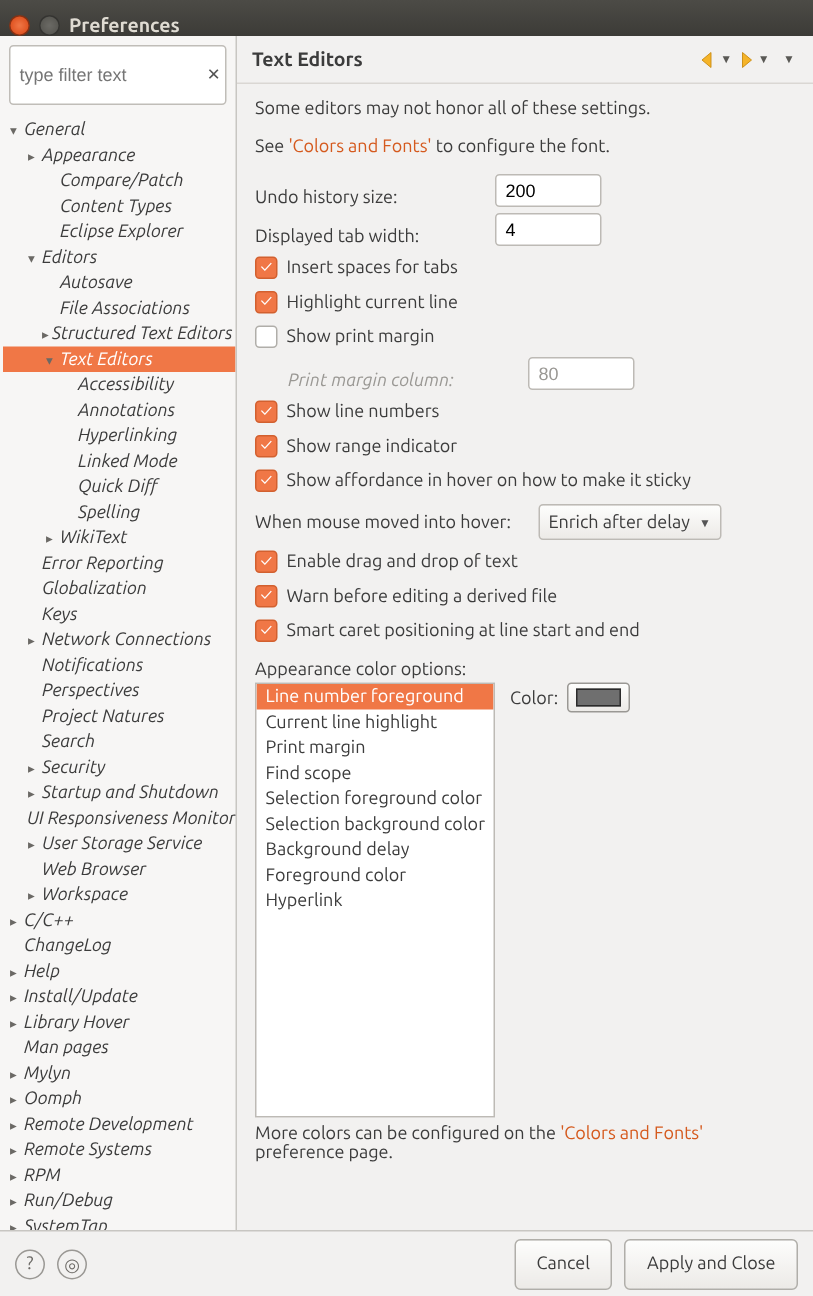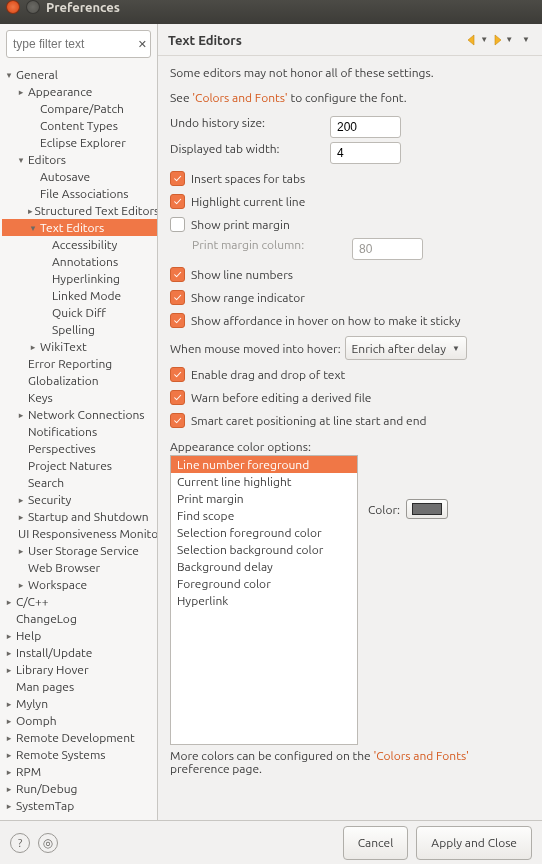--- a/index.html
+++ b/index.html
@@ -14,21 +14,21 @@
     overflow: hidden;
     display: flex;
     flex-direction: column;
   }
   
   .titlebar {
     height: 24px;
     background: linear-gradient(#4c4b46, #3c3b37);
     color: #dfdbd2;
     display: flex;
-    align-items: flex-start;
+    align-items: flex-end;
     padding: 0 6px;
     gap: 6px;
     font-weight: bold;
     font-size: 13px;
   }
   .win-btn {
     width: 14px; height: 14px; border-radius: 50%;
     display: inline-block;
     border: 1px solid rgba(0,0,0,.4);
   }
@@ -47,21 +47,21 @@
     display: flex;
     flex-direction: column;
     min-height: 0;
   }
   .filter-box {
     margin: 6px;
     position: relative;
   }
   .filter-box input {
     width: 100%;
-    height: 28px;
+    height: 40px;
     background: #fff;
     border: 1px solid #c0bdb8;
     border-radius: 3px;
     padding: 2px 22px 2px 6px;
     font-size: 12px;
     color: #7a7a78;
   }
   .filter-clear {
     position: absolute;
     right: 4px; top: 50%;
@@ -84,20 +84,21 @@
   }
   .tree-item .arrow {
     width: 10px;
     display: inline-block;
     text-align: center;
     color:#6b6965;
     font-size: 9px;
   }
   .tree-item .label {
     padding: 0 2px;
+    font-style: italic;
   }
   .tree-item.selected {
     background: #f07746;
   }
   .tree-item.selected .label { color: #fff; }
   .depth0 { padding-left: 2px; }
   .depth1 { padding-left: 14px; }
   .depth2 { padding-left: 26px; }
   .depth3 { padding-left: 38px; }
   
@@ -130,37 +131,37 @@
   }
   .page-body {
     flex: 1;
     overflow: hidden;
     padding: 10px 12px 4px 12px;
   }
   .note-line { margin-bottom: 12px; color:#3c3c3c; }
   .link-accent { color: #d55a1e; }
   .form-row {
     display: flex;
-    align-items: flex-start;
+    align-items: flex-end;
     margin: 4px 0;
     min-height: 22px;
   }
   .form-row .lbl { width: 160px; }
   .form-row input[type=text] {
     width: 71px;
     height: 22px;
     background:#fff;
     border: 1px solid #bdbab5;
     border-radius: 3px;
     padding: 2px 6px;
     text-align: left;
     font-size: 12px;
   }
   .form-row input.disabled { color:#9a9894; }
-  .lbl.disabled { color:#9a9894; }
+  .lbl.disabled { color:#9a9894;font-style:italic; }
   .chk-row {
     display: flex;
     align-items: center;
     margin: 3px 0;
     gap: 6px;
     min-height: 20px;
   }
   .chk {
     width: 15px; height: 15px;
     border: 1px solid #b0aea9;
@@ -171,52 +172,52 @@
     justify-content: center;
     flex-shrink: 0;
   }
   .chk.checked {
     background: #f07746;
     border-color: #d2602f;
     color: #fff;
     font-size: 11px;
   }
   .hover-row {
-    display:flex; align-items:center; gap:4px; margin: 6px 0 4px 0;
+    display:flex; align-items:center; gap:18px; margin: 6px 0 4px 0;
   }
   .combo {
     height: 24px;
     border: 1px solid #bdbab5;
     border-radius: 3px;
     background: linear-gradient(#fdfdfc,#eceae7);
     display: inline-flex;
     align-items: center;
     padding: 0 6px;
     gap: 6px;
   }
   .combo .tri { font-size:8px; color:#555; }
   .section-hdr { margin: 10px 0 2px 0; }
   .color-row { display:flex; align-items:flex-start; gap:10px; }
   .color-list {
-    width: 188px;
+    width: 160px;
     height: 290px;
     border: 1px solid #bdbab5;
     background: #fff;
     overflow: hidden;
   }
   .color-list .opt {
     padding: 2px 6px;
     height: 17px;
     white-space: nowrap;
   }
   .color-list .opt.selected {
     background: #f07746;
     color: #fff;
   }
-  .color-swatch-row { display:flex; align-items:center; gap:6px;margin-top:44px; }
+  .color-swatch-row { display:flex; align-items:center; gap:6px; }
   .color-swatch-btn {
     width: 42px; height: 20px;
     border: 1px solid #9a9894;
     border-radius: 3px;
     background: linear-gradient(#fdfdfc,#eceae7);
     display:inline-flex; align-items:center; justify-content:center;
   }
   .color-swatch {
     width: 30px; height: 12px;
     background: #6f6f6f;

